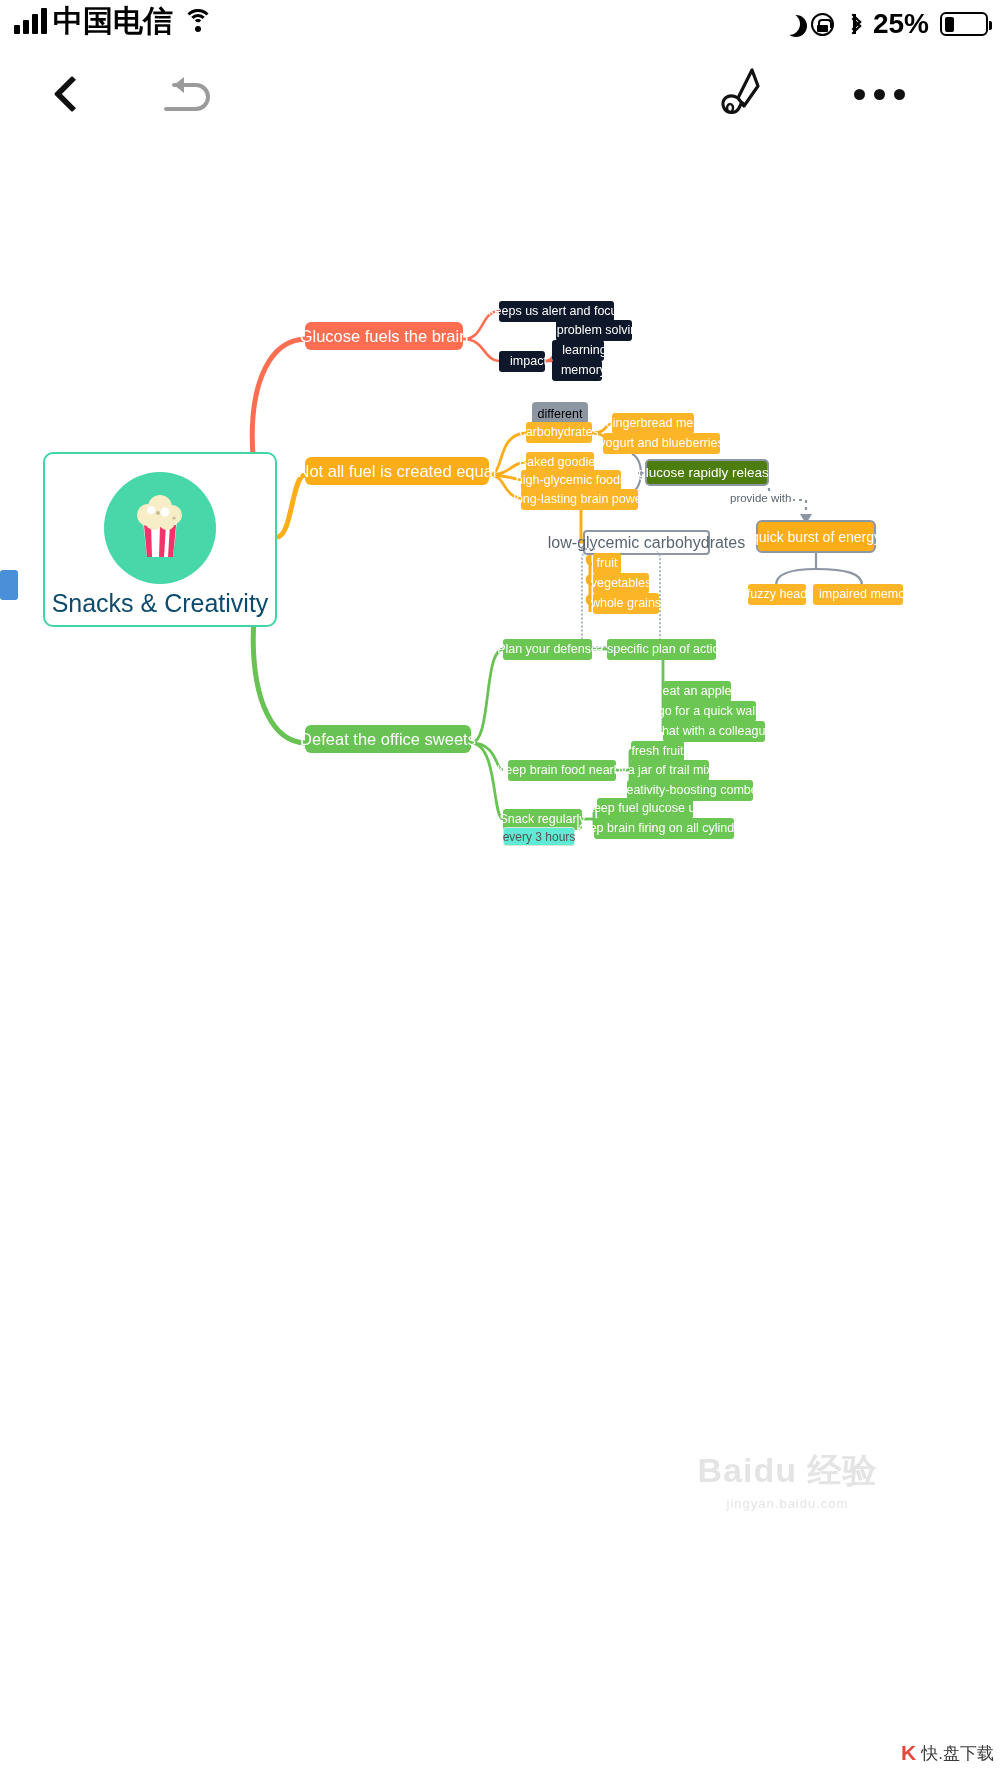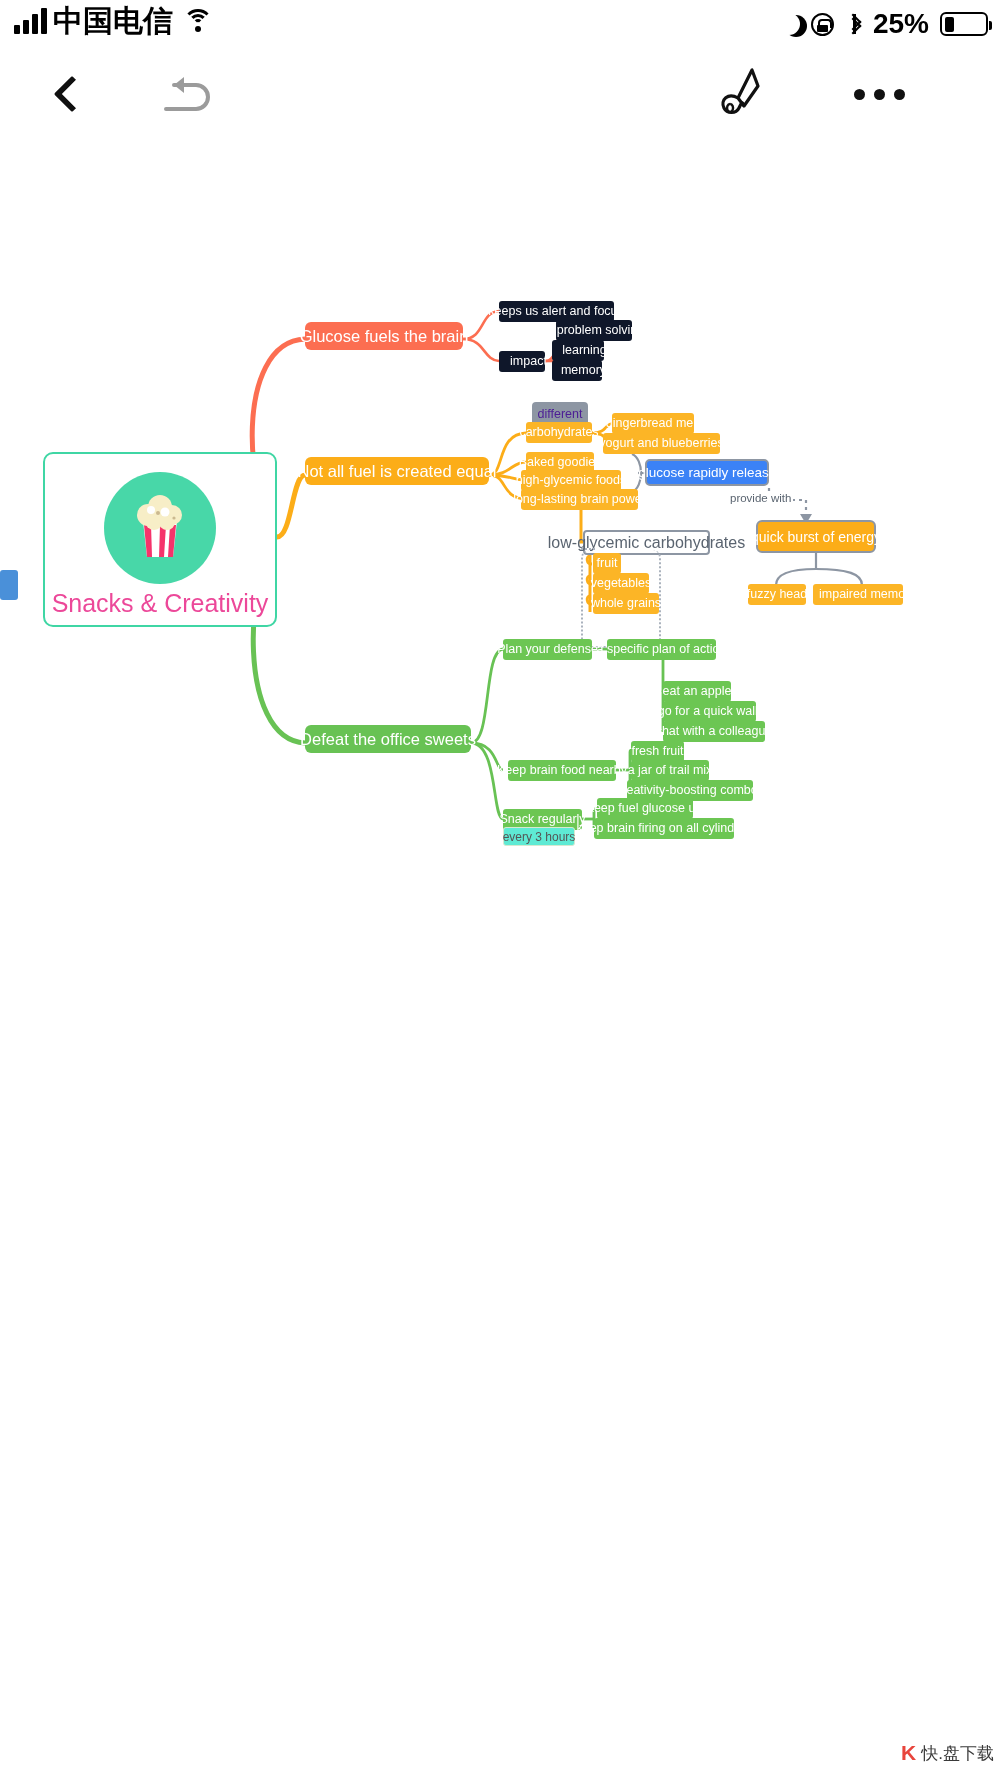--- a/index.html
+++ b/index.html
@@ -74,47 +74,47 @@
   .root {
     left: 43px; top: 320px; width: 234px; height: 175px;
     border: 2.5px solid #3fd6a4; border-radius: 10px;
     background: #ffffff; flex-direction: column; gap: 0;
   }
   .root-circle {
     width: 112px; height: 112px; border-radius: 50%;
     background: #48d7a8; margin-top: 9px; position: relative;
   }
   .popcorn { position: absolute; left: 50%; top: 50%; transform: translate(-50%,-50%); width: 86px; height: 86px; }
-  .root-label { font-size: 25px; color: #ec4899; margin-top: 7px; font-weight: 400; }
+  .root-label { font-size: 25px; color: #0c4a6e; margin-top: 7px; font-weight: 400; }
 
   
   .l1 { height: 28px; border-radius: 6px; padding: 0 16px; font-size: 16.5px; }
   .n-red1   { left: 305px; top: 190px; width: 158px; background: #fc6e51; }
   .n-org1   { left: 305px; top: 325px; width: 184px; background: #fcad18; }
   .n-grn1   { left: 305px; top: 593px; width: 166px; background: #68c254; }
 
   
   .chip { height: 21px; border-radius: 3px; padding: 0 6px; font-size: 12.5px; }
   .chip.red  { background: #0f172a; padding-left: 19px; }
   .chip.org  { background: #fcb526; }
   .chip.grn  { background: #6cc653; }
 
   
   .callout {
     left: 532px; top: 270px; width: 56px; height: 24px;
-    background: #8d96a3; border-radius: 4px; font-size: 12.5px; color: #4c1d95;
+    background: #8d96a3; border-radius: 4px; font-size: 12.5px; color: #000000;
   }
   .callout::after {
     content:""; position:absolute; left: 50%; bottom: -8px; transform: translateX(-50%);
     border-left: 8px solid transparent; border-right: 8px solid transparent; border-top: 9px solid #8d96a3;
   }
 
   
   .boxed { border: 2px solid #8d96a3; border-radius: 5px; }
-  .n-glucose-rapid { left: 645px; top: 327px; width: 124px; height: 27px; background: #3b82f6; font-size: 13.5px; border-radius: 5px; padding-left: 8px; }
+  .n-glucose-rapid { left: 645px; top: 327px; width: 124px; height: 27px; background: #4d7c0f; font-size: 13.5px; border-radius: 5px; padding-left: 8px; }
   .n-lowgly { left: 583px; top: 398px; width: 127px; height: 25px; background: #ffffff; color: #5a6470; font-size: 16px; border-radius: 4px; }
   .n-quickburst { left: 756px; top: 388px; width: 120px; height: 33px; background: #fcad18; font-size: 14px; border-radius: 6px; }
 
   .dotted-group {
     position: absolute; left: 581px; top: 418px; width: 80px; height: 98px;
     border: 2px dotted #aab2bd; border-radius: 8px; border-top: none;
   }
   .dotted-top-l { position:absolute; left: 581px; top: 416px; width: 14px; height: 2px; border-top: 2px dotted #aab2bd; }
 
   .provide-label {
@@ -324,18 +324,22 @@
   <div class="node chip grn" style="left:508px; top:628px; width:108px;">Keep brain food nearby</div>
   <div class="node chip grn" style="left:631px; top:609px; width:53px;">fresh fruit</div>
   <div class="node chip grn" style="left:631px; top:628px; width:78px;">a jar of trail mix</div>
   <div class="node chip grn" style="left:627px; top:648px; width:126px;">creativity-boosting combos</div>
 
   <div class="node chip grn" style="left:503px; top:677px; width:79px;">Snack regularly</div>
   <div class="node chip grn" style="left:597px; top:666px; width:96px;">keep fuel glucose up</div>
   <div class="node chip grn" style="left:594px; top:686px; width:140px;">keep brain firing on all cylinders</div>
   <div class="node" style="left:503px; top:695px; width:72px; height:19px; color:#555; font-size:12px; border:1px solid #d8e8d0; background:#5eead4; border-radius:3px;">every 3 hours</div>
 
+  <div class="watermark">
+    <div class="wm-big">Baidu 经验</div>
+    <div class="wm-small">jingyan.baidu.com</div>
+  </div>
 
   <div class="dl-badge">
     <span class="k">K</span>
     <span>快.盘下载</span>
   </div>
 </div>
 
 </body></html>

